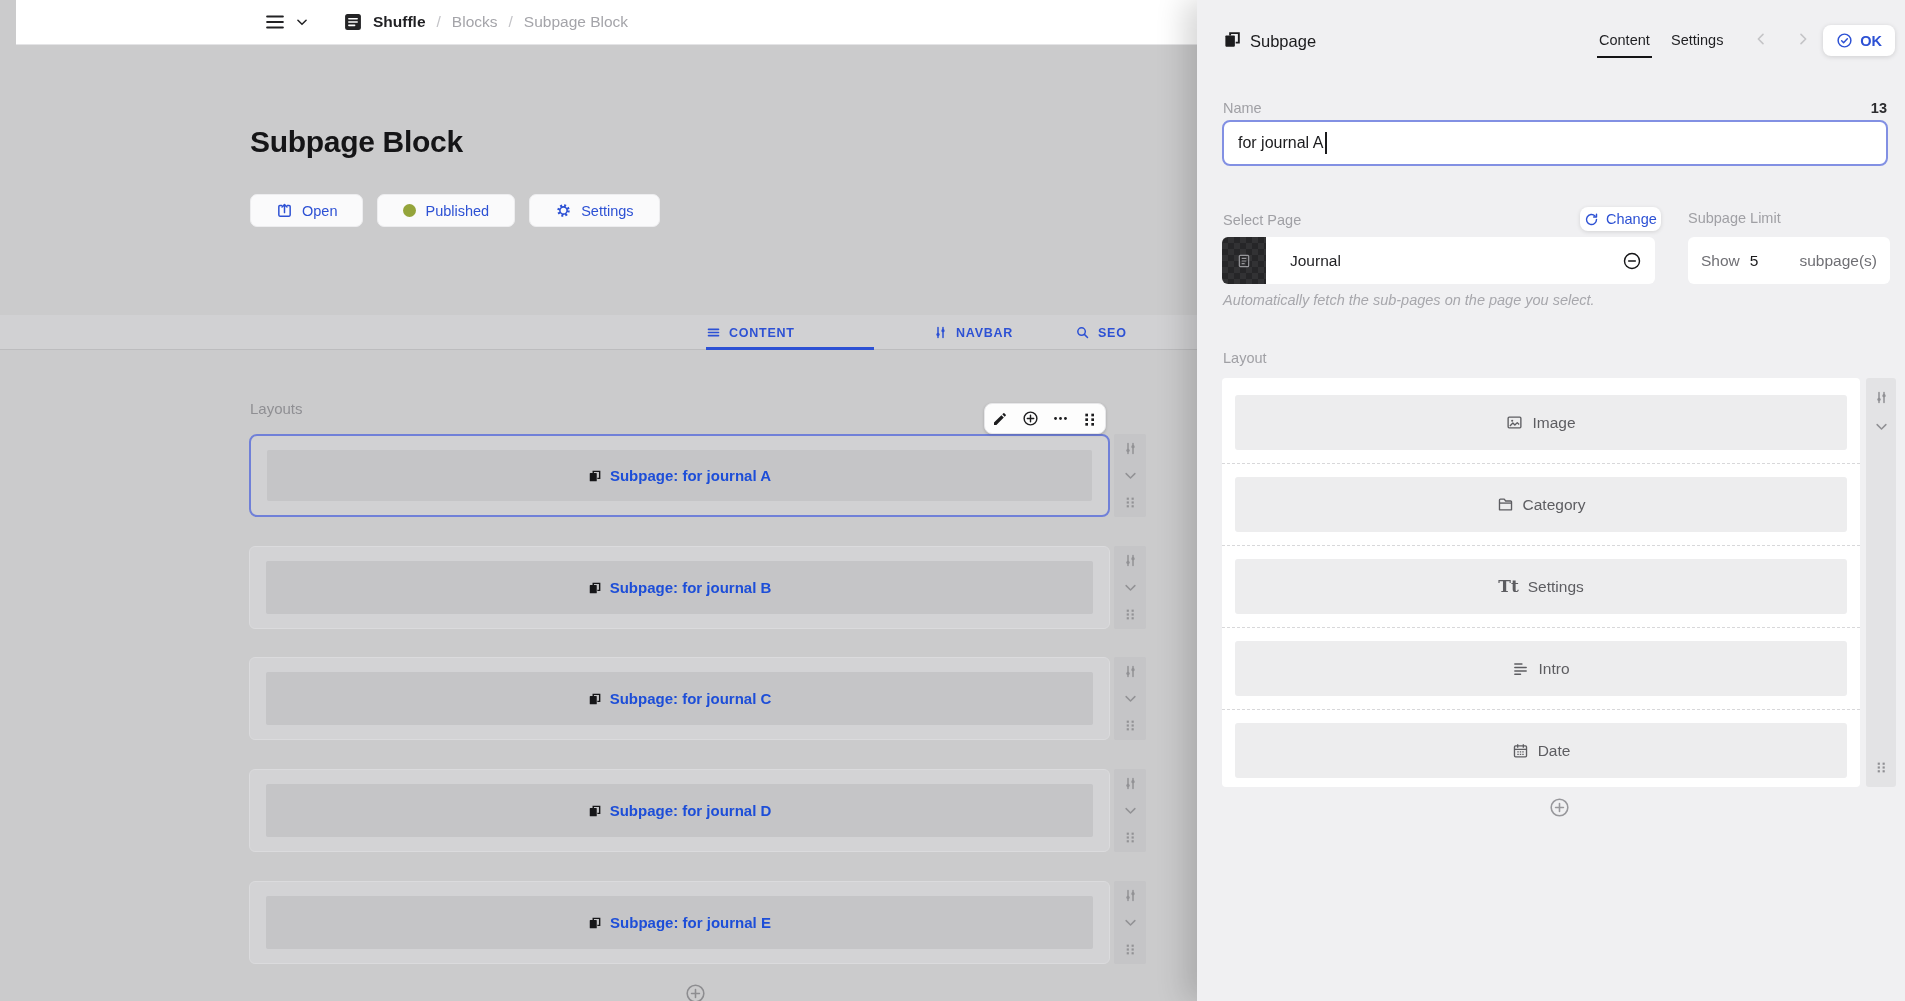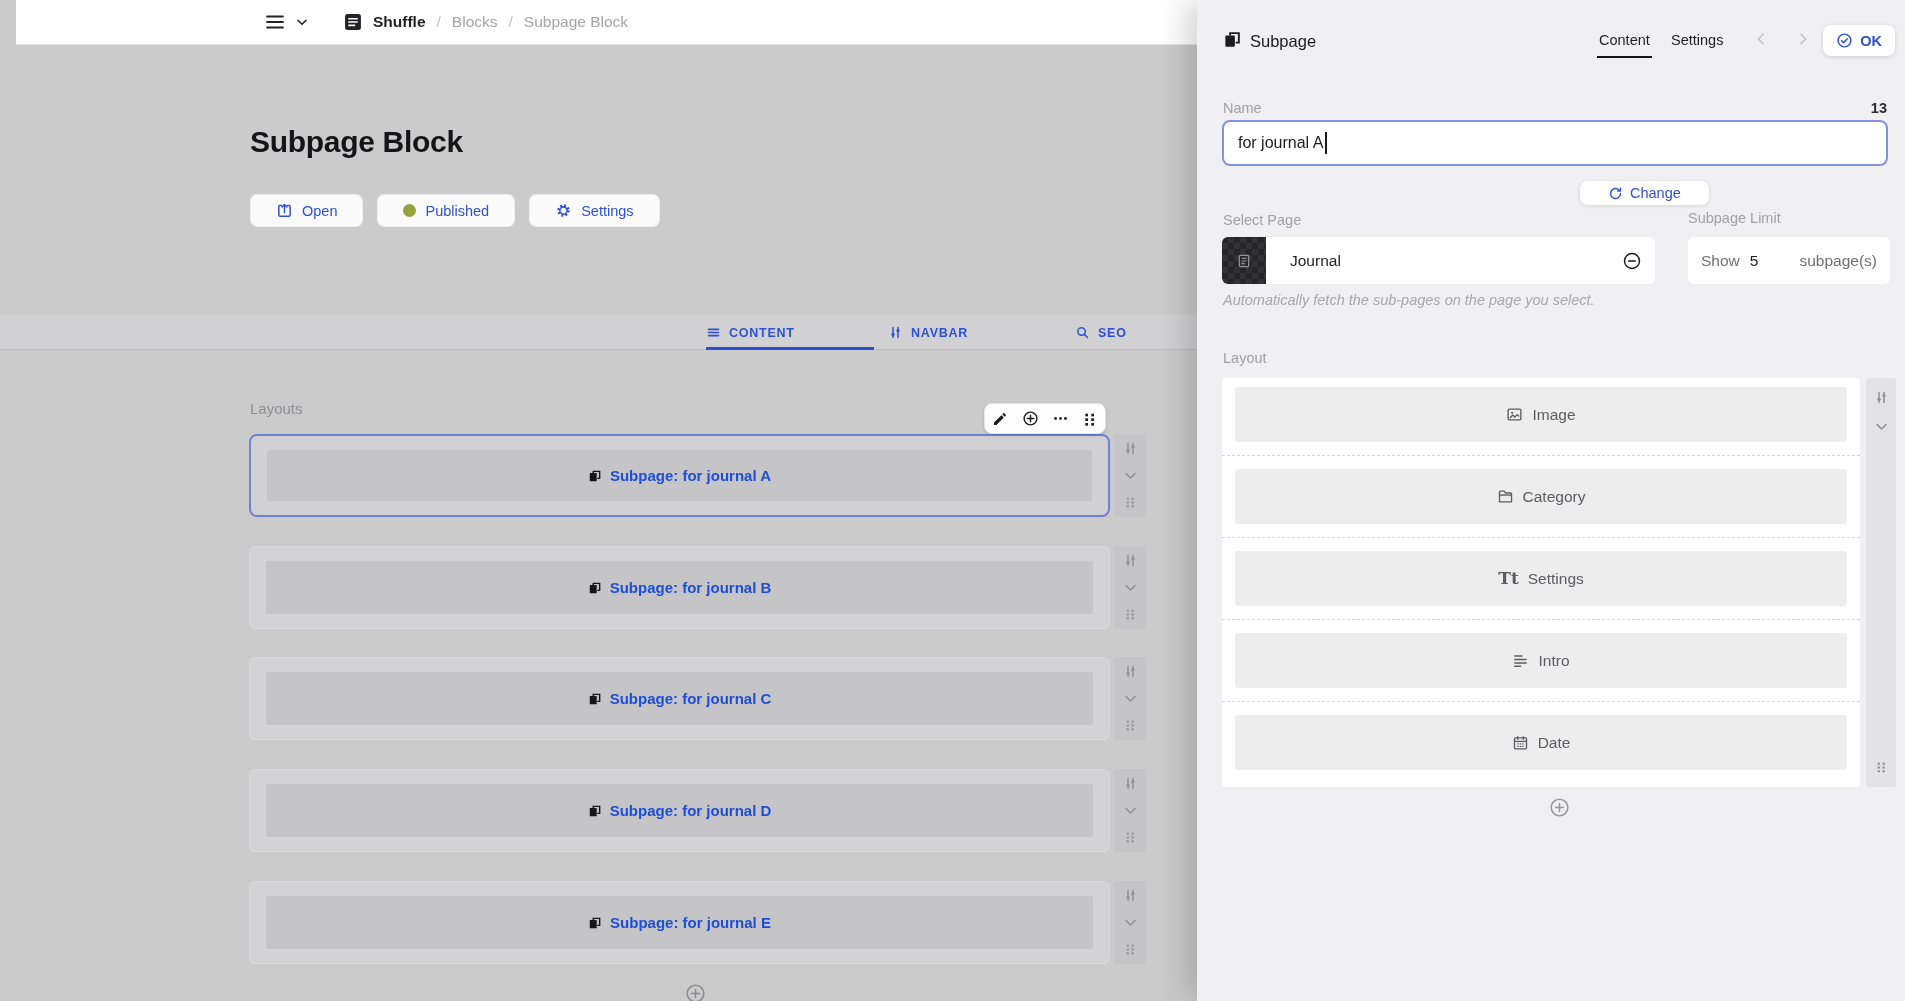--- a/index.html
+++ b/index.html
@@ -77,22 +77,22 @@
             font-size:14.5px; font-weight:700; box-shadow:0 1px 5px rgba(0,0,0,.14); cursor:pointer; }
 
   .flabel { position:absolute; font-size:14.5px; color:#a0a0a5; }
   .counter { position:absolute; right:18px; top:100px; font-size:14.5px; color:#2c2c2f; font-weight:600; }
 
   .name-input { position:absolute; left:25px; right:17px; top:120px; height:46px;
                 background:#ffffff; border:2px solid #8290e3; border-radius:8px;
                 display:flex; align-items:center; padding:0 14px; font-size:16px; color:#1b1b1d; cursor:text; }
   .caret { display:inline-block; width:1.5px; height:22px; background:#1b1b1d; margin-left:2px; }
 
-  .change-btn { position:absolute; left:383px; top:181px; height:24px; display:flex; align-items:center; gap:7px;
-                background:#ffffff; border-radius:8px; padding:0 28px; color:#2d51d4; font-size:14.5px;
+  .change-btn { position:absolute; left:383px; top:207px; height:24px; display:flex; align-items:center; gap:7px;
+                background:#ffffff; border-radius:8px; padding:0 4px; color:#2d51d4; font-size:14.5px;
                 box-shadow:0 1px 4px rgba(0,0,0,.12); cursor:pointer; z-index:1; }
 
   .page-card { position:absolute; left:25px; top:237px; width:433px; height:47px; background:#ffffff;
                border-radius:6px; display:flex; align-items:center; cursor:pointer; }
   .page-thumb { width:44px; height:47px; border-radius:6px 0 0 6px; flex:none;
                 background-color:#262628;
                 background-image:
                   linear-gradient(45deg, #323234 25%, transparent 25%, transparent 75%, #323234 75%),
                   linear-gradient(45deg, #323234 25%, transparent 25%, transparent 75%, #323234 75%);
                 background-size:12px 12px; background-position:0 0, 6px 6px;
@@ -102,21 +102,21 @@
 
   .helper { position:absolute; left:26px; top:292px; font-style:italic; font-size:14.5px; color:#a7a7ac; }
 
   .limit-card { position:absolute; left:491px; top:237px; width:202px; height:47px; background:#ffffff;
                 border-radius:6px; display:flex; align-items:center; padding:0 13px; font-size:15.5px; }
   .limit-show { color:#6f6f74; }
   .limit-value { color:#1b1b1d; margin-left:10px; cursor:text; }
   .limit-suffix { color:#6f6f74; margin-left:auto; }
 
   .layout-card { position:absolute; left:25px; top:378px; width:638px; height:409px; background:#ffffff;
-                 border-radius:4px; padding:9px 0; }
+                 border-radius:4px; padding:17px 0; }
   .lrow { height:55px; margin:0 13px; background:#ededee; border-radius:3px;
           display:flex; align-items:center; justify-content:center; gap:9px; color:#5d5d61; cursor:pointer; }
   .lrow-label { font-size:15.5px; }
   .lsep { border-top:1px dashed #d8d8da; margin:13px 0; height:0; }
   .tt-glyph { font-family:"DejaVu Serif","Liberation Serif",serif; font-size:17px; font-weight:600; color:#5d5d61; line-height:1; }
 
   .panel-strip { position:absolute; left:669px; top:378px; width:30px; height:409px; background:#e3e3e5; border-radius:3px;
                  display:flex; flex-direction:column; align-items:center; padding:12px 0; }
   .panel-strip .sicon { color:#909094; cursor:pointer; }
   .panel-strip .gap { height:14px; }
@@ -186,21 +186,21 @@
 
   <div class="tabband">
     <div class="tab" style="left:706px">
       <span>
         <svg width="15" height="15" viewBox="0 0 24 24" fill="none" stroke="currentColor" stroke-width="2.6" stroke-linecap="round">
             <path d="M4 7h16M4 12h16M4 17h16"></path>
           </svg>
       </span>
       <span>CONTENT</span>
     </div>
-    <div class="tab" style="left:888px">
+    <div class="tab" style="left:933px">
       <span>
         <svg width="15" height="15" viewBox="0 0 24 24" fill="none" stroke="currentColor" stroke-width="2.4" stroke-linecap="round">
             <path d="M8 4v16M16 4v16"></path>
             <circle cx="8" cy="15" r="2.6" fill="currentColor" stroke="none"></circle>
             <circle cx="16" cy="9" r="2.6" fill="currentColor" stroke="none"></circle>
           </svg>
       </span>
       <span>NAVBAR</span>
     </div>
     <div class="tab" style="left:1075px">

